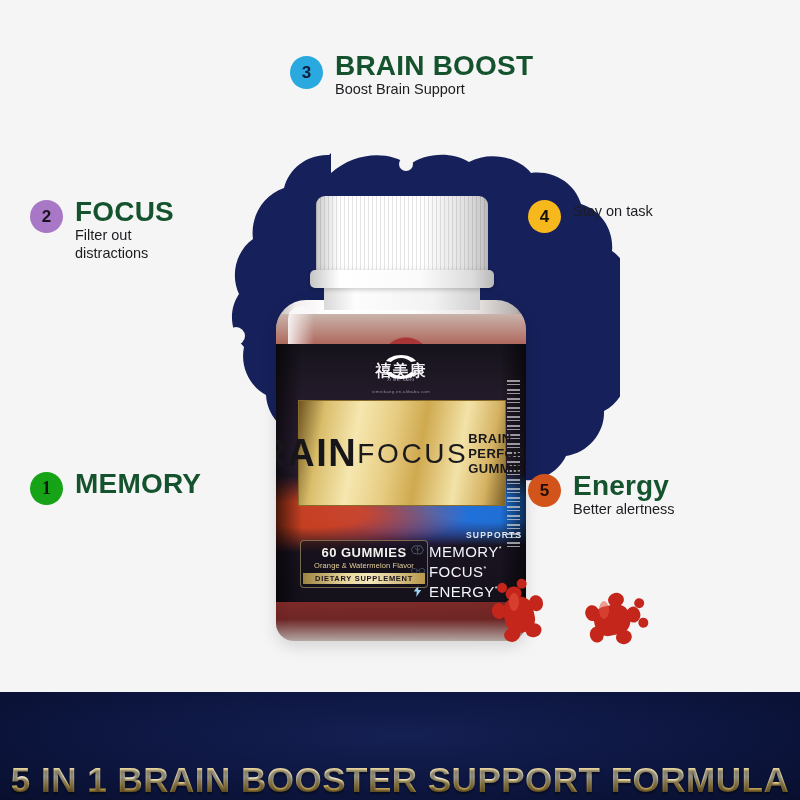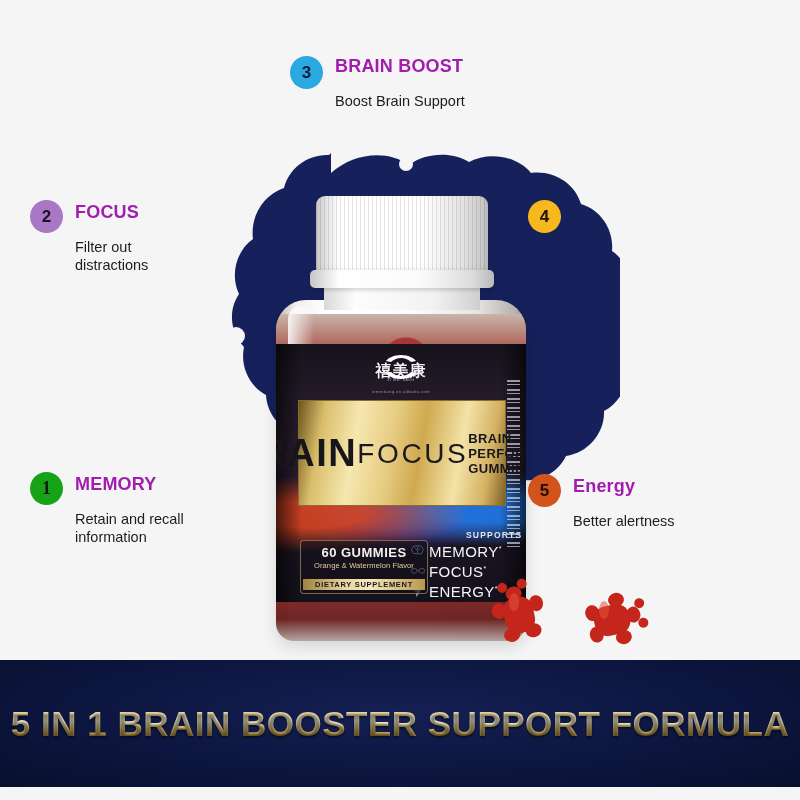--- a/index.html
+++ b/index.html
@@ -140,57 +140,57 @@
   .supports .sup-tx sup{font-size:7px;}
 
   .count-box{
     position:absolute;left:24px;top:196px;width:122px;text-align:center;
     border:1px solid rgba(200,180,120,.55);border-radius:4px;padding:4px 2px 3px;
     background:linear-gradient(180deg,rgba(20,16,26,.55),rgba(20,16,26,.8));
   }
   .count-box .c1{font-size:13px;font-weight:700;color:#f3f1ee;letter-spacing:.5px;}
   .count-box .c2{font-size:7.5px;color:#e3cf9a;margin-top:1px;letter-spacing:.1px;}
   .count-box .c3{
-    margin-top:9px;font-size:7.5px;font-weight:700;letter-spacing:.7px;color:#1a1520;
+    margin-top:3px;font-size:7.5px;font-weight:700;letter-spacing:.7px;color:#1a1520;
     background:linear-gradient(90deg,#9d8340,#e9d79c 35%,#f4e7bb 55%,#b8984b);
     padding:1px 0;
   }
 
   
   .bears{position:absolute;left:478px;top:568px;width:190px;height:90px;}
 
   
   .callout{position:absolute;display:flex;align-items:flex-start;gap:12px;}
   .badge{
     width:33px;height:33px;border-radius:50%;flex:0 0 33px;
     display:flex;align-items:center;justify-content:center;
     font-size:17px;font-weight:700;color:#11131a;
     font-family:"Liberation Sans",sans-serif;
   }
   .badge.serif{font-family:"Liberation Serif",serif;font-weight:700;font-size:18px;}
   .co-title{
-    font-size:18px;font-weight:700;color:#a21caf;letter-spacing:.2px;line-height:24px;
+    font-size:28px;font-weight:700;color:#14532d;letter-spacing:.2px;line-height:24px;
     font-family:"Liberation Sans",sans-serif;white-space:nowrap;
   }
   .co-sub{
-    font-size:14.5px;color:#1d1d21;line-height:18px;margin-top:14px;
+    font-size:14.5px;color:#1d1d21;line-height:18px;margin-top:2px;
     font-family:"Liberation Sans",sans-serif;font-weight:400;
   }
   .co-1{left:30px;top:472px;}
   .co-2{left:30px;top:200px;}
   .co-3{left:290px;top:56px;}
   .co-4{left:528px;top:200px;}
   .co-5{left:528px;top:474px;}
   .co-3 .co-body{margin-top:-2px;}
 
   
   .banner{
-    position:absolute;left:0;bottom:13px;width:800px;height:127px;
+    position:absolute;left:0;bottom:0;width:800px;height:108px;
     background:radial-gradient(ellipse at 50% 40%,#152053 0%,#0d1640 55%,#080f2e 100%);
-    display:flex;align-items:center;justify-content:center;
+    display:flex;align-items:flex-end;justify-content:center;
   }
   .banner-text{
     font-size:35px;font-weight:800;letter-spacing:.5px;
     font-family:"Liberation Sans",sans-serif;
     background:linear-gradient(180deg,#7c6124 0%,#e8d294 18%,#fdf6da 42%,#e4c97e 58%,#a9873a 80%,#8a6d2a 100%);
     -webkit-background-clip:text;background-clip:text;color:transparent;
     text-shadow:0 2px 2px rgba(0,0,0,.45);
     white-space:nowrap;
   }
 </style>
@@ -316,24 +316,20 @@
       </g>
     </svg>
   </div>
 
   <div class="callout co-1">
     <div class="badge serif" style="background:#17a317;color:#0d1a0d;">
       <span>1</span>
     </div>
     <div class="co-body">
       <div class="co-title">MEMORY</div>
-      <div class="co-sub">
-        <div>Retain and recall</div>
-        <div>information</div>
-      </div>
     </div>
   </div>
 
   <div class="callout co-2">
     <div class="badge" style="background:#a877c6;color:#18121c;">
       <span>2</span>
     </div>
     <div class="co-body">
       <div class="co-title">FOCUS</div>
       <div class="co-sub">
@@ -351,20 +347,21 @@
       <div class="co-title">BRAIN BOOST</div>
       <div class="co-sub">Boost Brain Support</div>
     </div>
   </div>
 
   <div class="callout co-4">
     <div class="badge" style="background:#f6b81c;color:#181208;">
       <span>4</span>
     </div>
     <div class="co-body">
+      <div class="co-sub">Stay on task</div>
     </div>
   </div>
 
   <div class="callout co-5">
     <div class="badge" style="background:#d2541a;color:#200c04;">
       <span>5</span>
     </div>
     <div class="co-body">
       <div class="co-title">Energy</div>
       <div class="co-sub">Better alertness</div>

